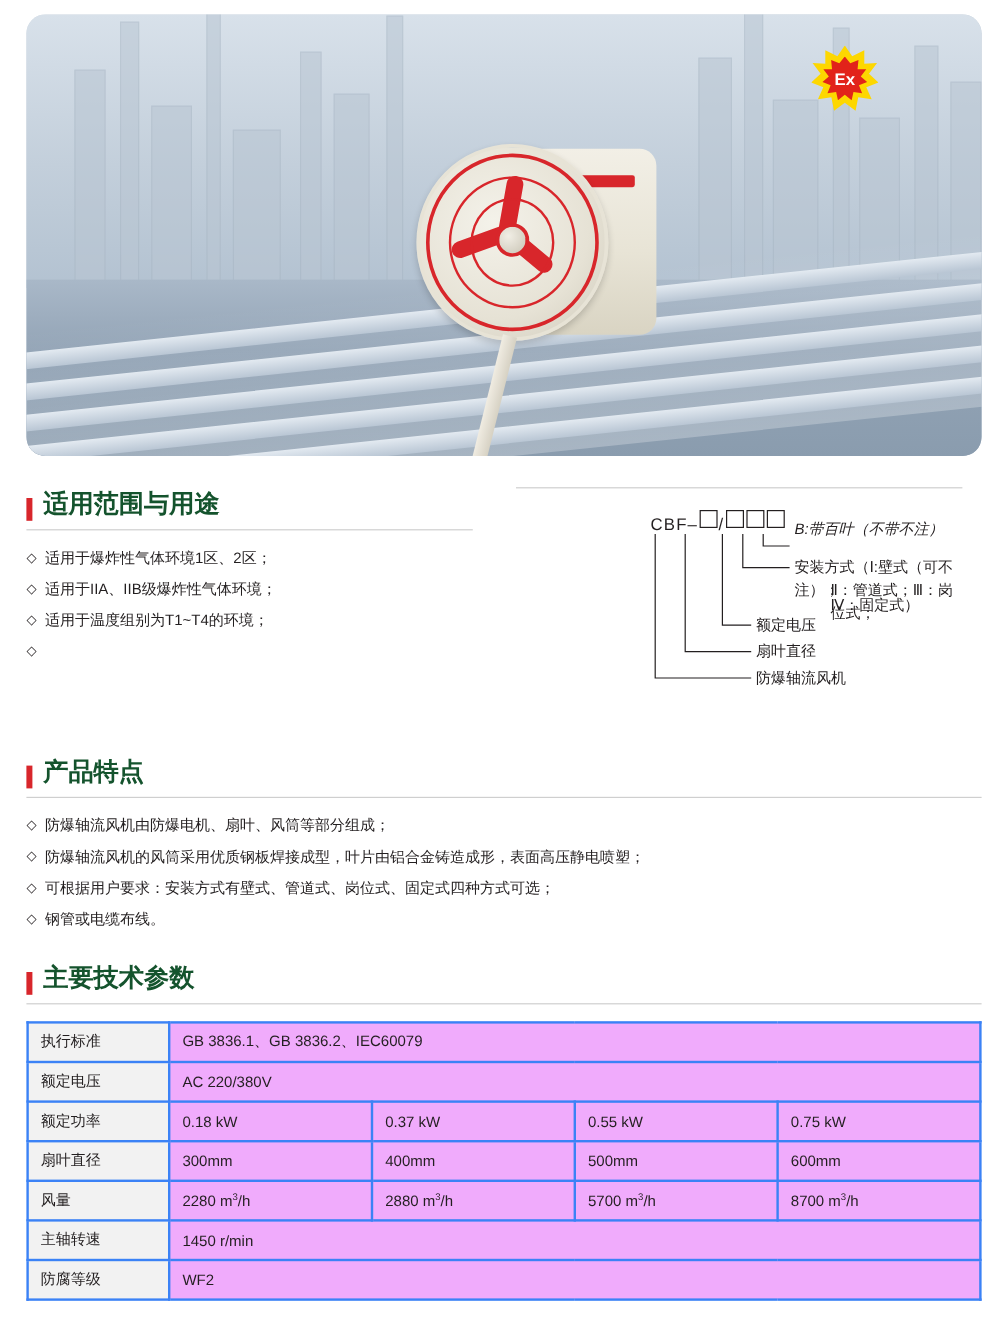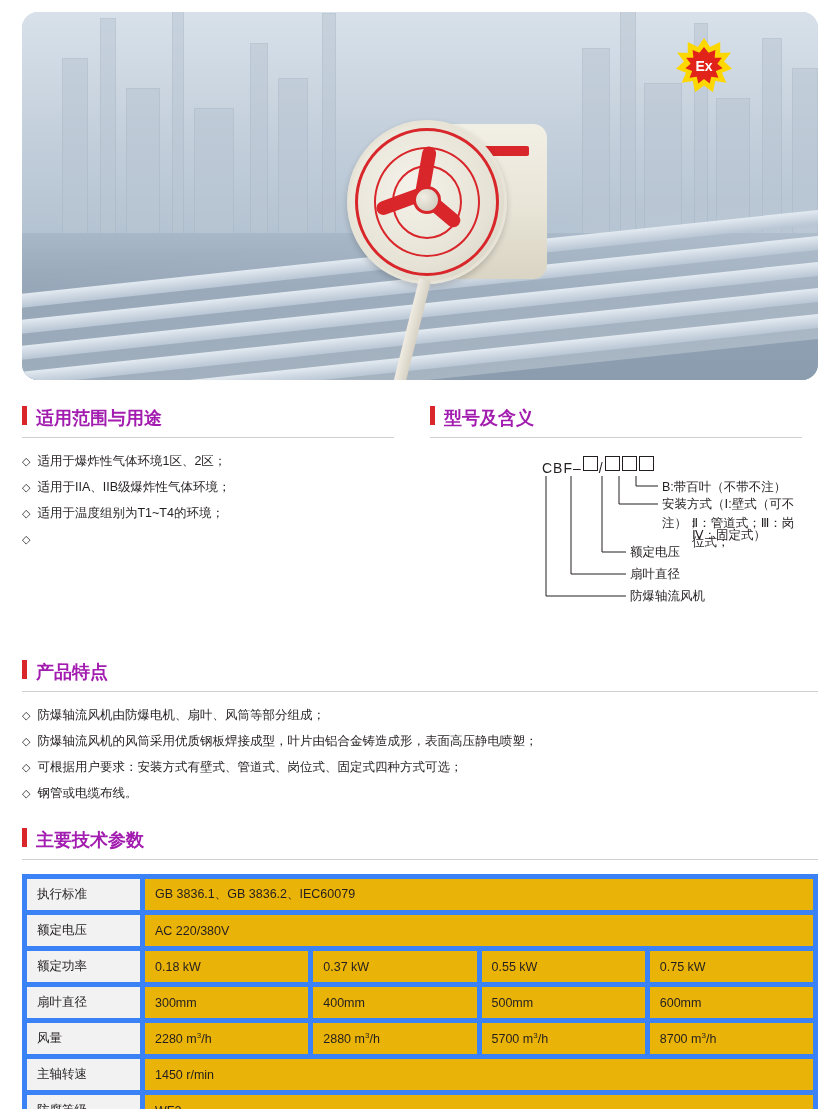--- a/index.html
+++ b/index.html
@@ -118,22 +118,22 @@
                        81% 63%, 88% 81%, 69% 78%, 65% 96%, 50% 84%, 35% 96%,
                        31% 78%, 12% 81%, 19% 63%, 1% 56%, 15% 44%, 3% 28%, 22% 28%, 20% 8%, 38% 15%);
   }
   .ex-badge .txt {
     position:absolute; inset:0; display:flex; align-items:center; justify-content:center;
     color:#fff; font-size:14px; font-weight:bold; letter-spacing:0;
   }
 
   
   .sec-head {
-    display:flex; align-items:flex-start; gap:9px;
-    font-size: 18px; font-weight: bold; color:#a21caf;
+    display:flex; align-items:flex-end; gap:9px;
+    font-size: 21px; font-weight: bold; color:#14532d;
     padding-bottom: 7px;
   }
   .sec-head .bar {
     width: 5px; height: 19px; background:#d8262b; display:inline-block;
   }
   .rule { height:1px; background:#cfcfcf; }
 
   
   .cols { display:flex; gap: 36px; margin-top: 26px; }
   .col-left { width: 372px; }
@@ -160,29 +160,29 @@
   .model .code .bx {
     display:inline-block; width:15px; height:15px; border:1px solid #231f20;
     vertical-align: 2px; margin: 0 1px;
   }
   .model svg { position:absolute; left:0; top:0; }
   .model .lbl { position:absolute; font-size:12.5px; line-height:19px; color:#231f20; }
 
   
   .tbl { width: 796px; margin-top: 14px; border-collapse: collapse; font-size: 12.5px; }
   .tbl td {
-    border: 5px solid #3b82f6;
+    border: 2px solid #3b82f6;
     padding: 7px 10px;
     color:#231f20;
     height: 28px;
   }
   .tbl td.k {
     width: 118px; background:#f2f2f2; font-weight:normal;
   }
-  .tbl td.v { background:#eab308; }
+  .tbl td.v { background:#f0abfc; }
   .tbl sup { font-size: 8px; vertical-align: super; }
 
   .sec-wrap { margin-top: 30px; }
 </style>
 </head>
 <body>
 
 <div class="page">
 
   <div class="hero">
@@ -253,45 +253,41 @@
           <span class="dia">◇</span>
           <span>适用于温度组别为T1~T4的环境；</span>
         </div>
         <div class="bullet">
           <span class="dia">◇</span>
         </div>
       </div>
     </div>
 
     <div class="col-right">
-      <div class="sec-head">
-        <span class="bar"></span>
-        <span>型号及含义</span>
-      </div>
       <div class="rule"></div>
 
       <div class="model">
         <div class="code">
           <span>CBF–</span><span class="bx"></span><span>/</span><span class="bx"></span><span class="bx"></span><span class="bx"></span>
         </div>
 
         <svg width="372" height="190">
 
           <path d="M206,24 L206,34 L228,34" stroke="#231f20" stroke-width="1" fill="none"></path>
 
           <path d="M189,24 L189,52 L228,52" stroke="#231f20" stroke-width="1" fill="none"></path>
 
           <path d="M172,24 L172,100 L196,100" stroke="#231f20" stroke-width="1" fill="none"></path>
 
           <path d="M141,24 L141,122 L196,122" stroke="#231f20" stroke-width="1" fill="none"></path>
 
           <path d="M116,24 L116,144 L196,144" stroke="#231f20" stroke-width="1" fill="none"></path>
         </svg>
 
-        <div class="lbl" style="left:232px; top:26px;">B:带百叶（不带不注）</div>
+        <div class="lbl" style="left:232px; top:11px;font-style:italic;">B:带百叶（不带不注）</div>
         <div class="lbl" style="left:232px; top:43px;">安装方式（Ⅰ:壁式（可不注）；</div>
         <div class="lbl" style="left:262px; top:62px;">Ⅱ：管道式；Ⅲ：岗位式；</div>
         <div class="lbl" style="left:262px; top:74px;">Ⅳ：固定式）</div>
         <div class="lbl" style="left:200px; top:91px;">额定电压</div>
         <div class="lbl" style="left:200px; top:113px;">扇叶直径</div>
         <div class="lbl" style="left:200px; top:135px;">防爆轴流风机</div>
       </div>
     </div>
   </div>
 

